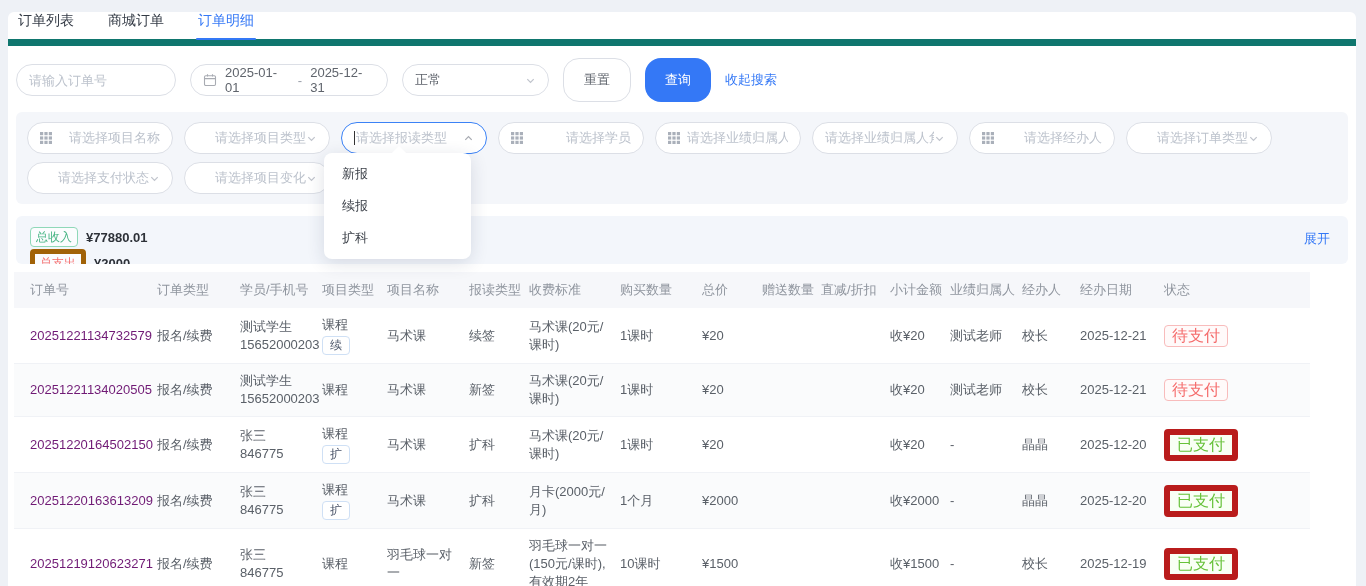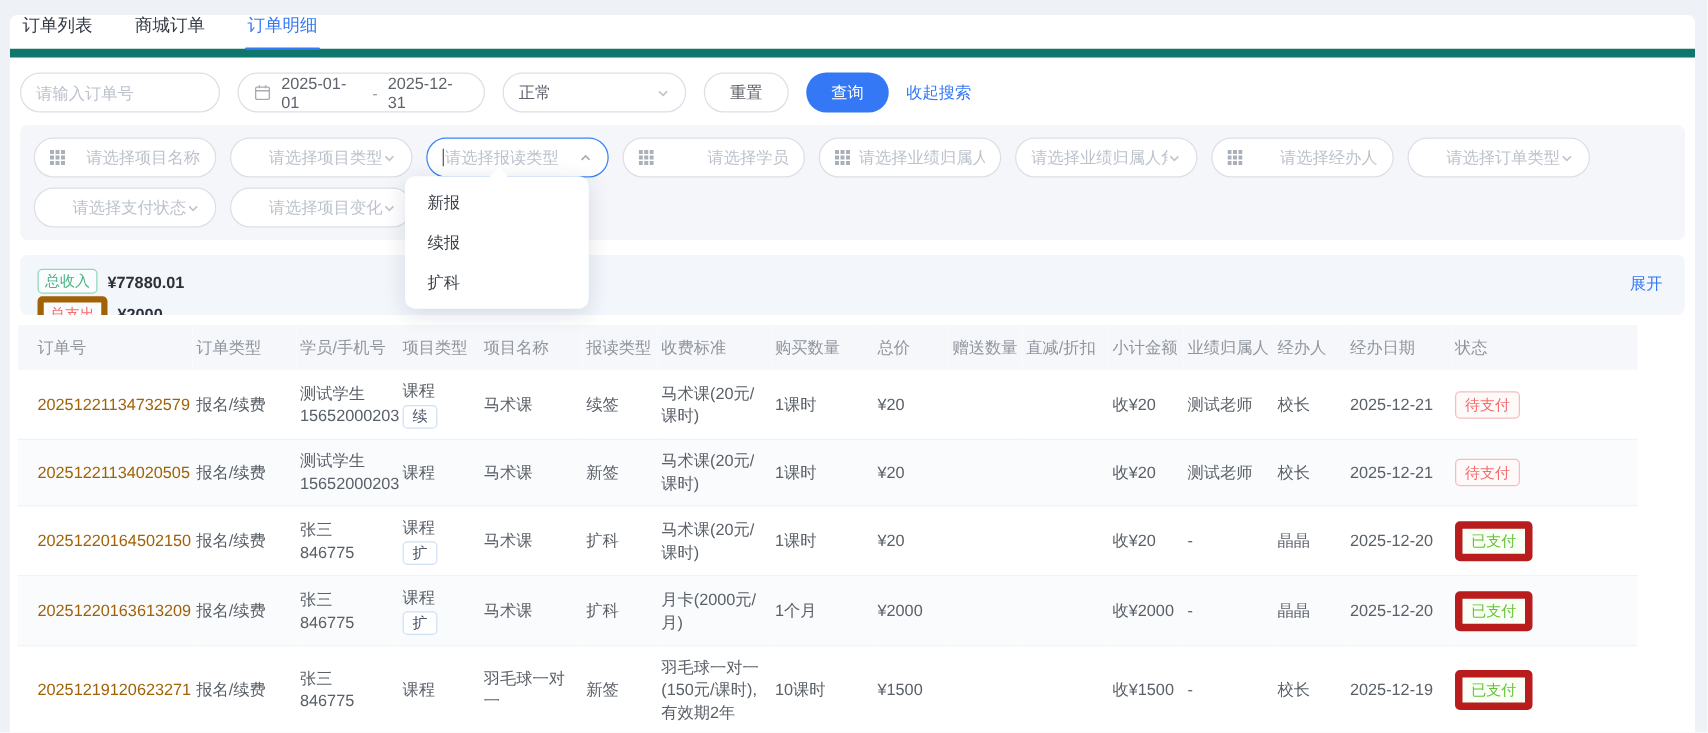--- a/index.html
+++ b/index.html
@@ -23,21 +23,21 @@
            display:inline-flex; align-items:center; padding:0 12px; font-size:13px; color:#606266; }
   .input.active { border-color:#3b82f6; }
   .ph { color:#bcc2cc; white-space:nowrap; overflow:hidden; }
   .search-row { display:flex; align-items:center; gap:14px; padding:12px 0 10px 8px; }
   .order-input { width:160px; }
   input.order-input::placeholder { color:#bcc2cc; }
   .date-range { width:198px; gap:8px; color:#5f646c; }
   .date-range .sep { color:#9aa0aa; }
   .sel { justify-content:space-between; }
   .sel-value { color:#5f646c; }
-  .btn { height:32px; border-radius:16px; padding:4px 20px; font-size:13px; cursor:pointer;
+  .btn { height:44px; border-radius:16px; padding:4px 20px; font-size:13px; cursor:pointer;
          display:inline-flex; align-items:center; font-family:inherit; }
   .btn.plain { background:#fff; border:1px solid #dcdfe6; color:#5f646c; }
   .btn.primary { background:#3478f6; border:none; color:#fff; }
   .link { color:#3478f6; text-decoration:none; font-size:13px; cursor:pointer; }
   
   .filter-panel { margin:0 8px 0 8px; background:#f4f6fa; border-radius:6px; padding:10px 0 10px 11px; position:relative; }
   .f-row { display:flex; gap:11px; }
   .f-row + .f-row { margin-top:8px; }
   .f-field { width:146px; background:#fff;text-align:right; }
   .f-field .ph { flex:1; }
@@ -58,25 +58,25 @@
   .s-val { color:#2d3138; font-weight:700; }
   .expand { position:absolute; right:18px; top:14px; }
   
   table.grid { border-collapse:collapse; table-layout:fixed; width:1296px; margin-left:6px; }
   .grid th { background:#f6f7fa; color:#8f959e; font-weight:500; font-size:13px; text-align:left;
              padding:9px 3px; white-space:nowrap; overflow:hidden; }
   .grid th:first-child, .grid td:first-child { padding-left:16px; }
   .grid td { padding:8px 3px; font-size:13px; color:#5a6068; vertical-align:middle;
              border-bottom:1px solid #f0f2f6; line-height:18px; }
   .grid tbody tr:nth-child(even) td { background:#fafbfc; }
-  .order-link { color:#a16207; text-decoration:none; cursor:pointer; }
+  .order-link { color:#701a75; text-decoration:none; cursor:pointer; }
   .wrap { word-break:break-all; }
   .tag { display:inline-block; margin-top:2px; padding:0 7px; border:1px solid #cfe0f5; border-radius:4px;
          font-size:12px; line-height:17px; color:#4a5468; background:#fff; }
-  .status { display:inline-block; padding:2px 7px; border-radius:4px; font-size:12px; line-height:16px; }
+  .status { display:inline-block; padding:2px 7px; border-radius:4px; font-size:16px; line-height:16px; }
   .status.pending { color:#f56c6c; border:1px solid #f8bcbc; background:#fffafa; }
   .status.paid { color:#67c23a; border:6px solid #b91c1c; background:#f9fff5; }
   .icon { display:inline-flex; align-items:center; }
 </style>
 </head>
 <body>
 
 <div class="card">
 
   <div class="tabs">

